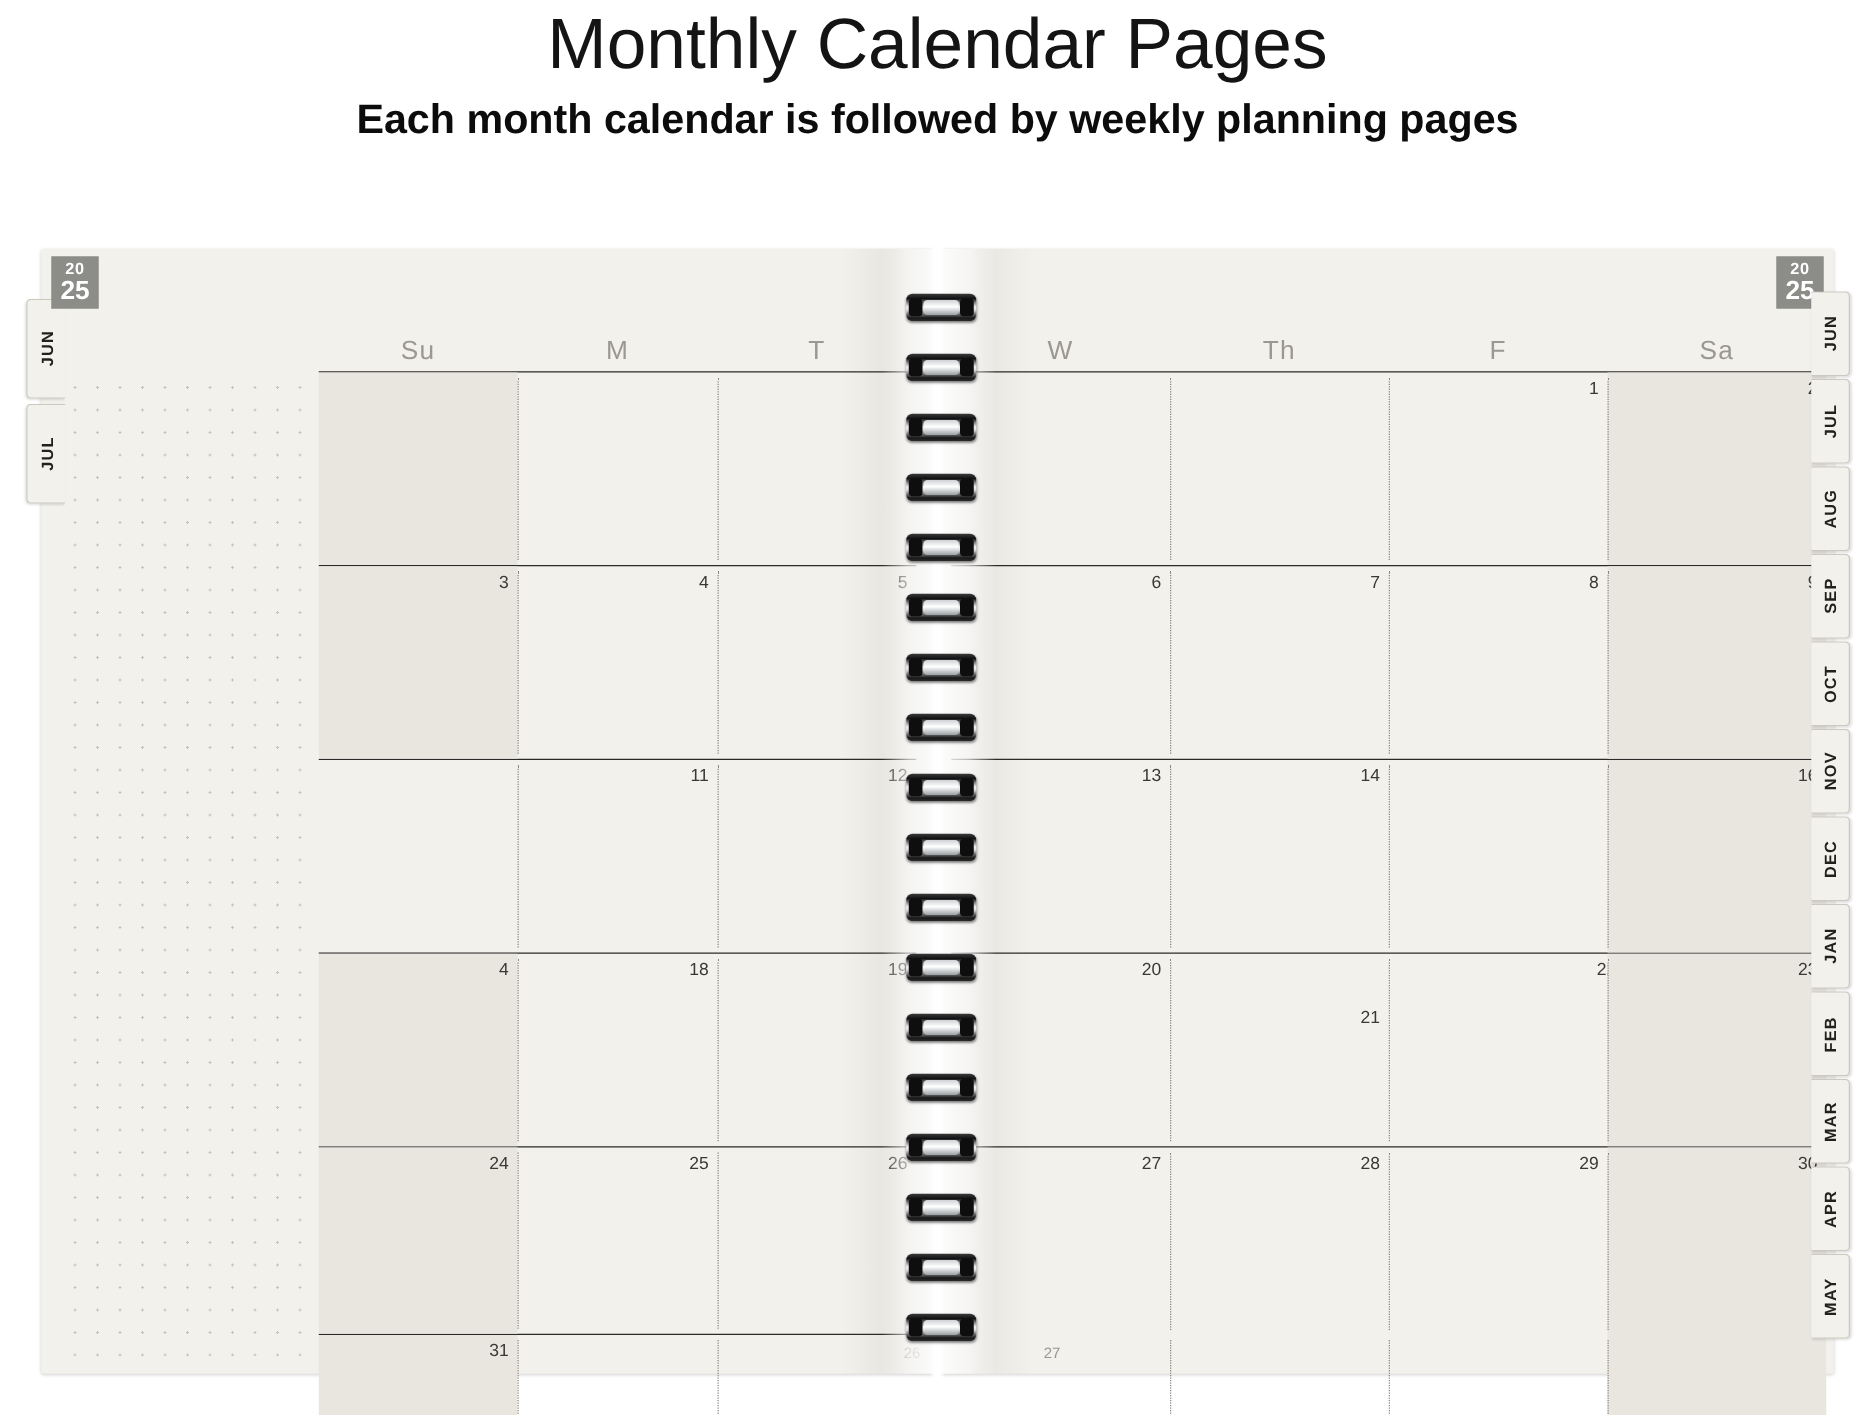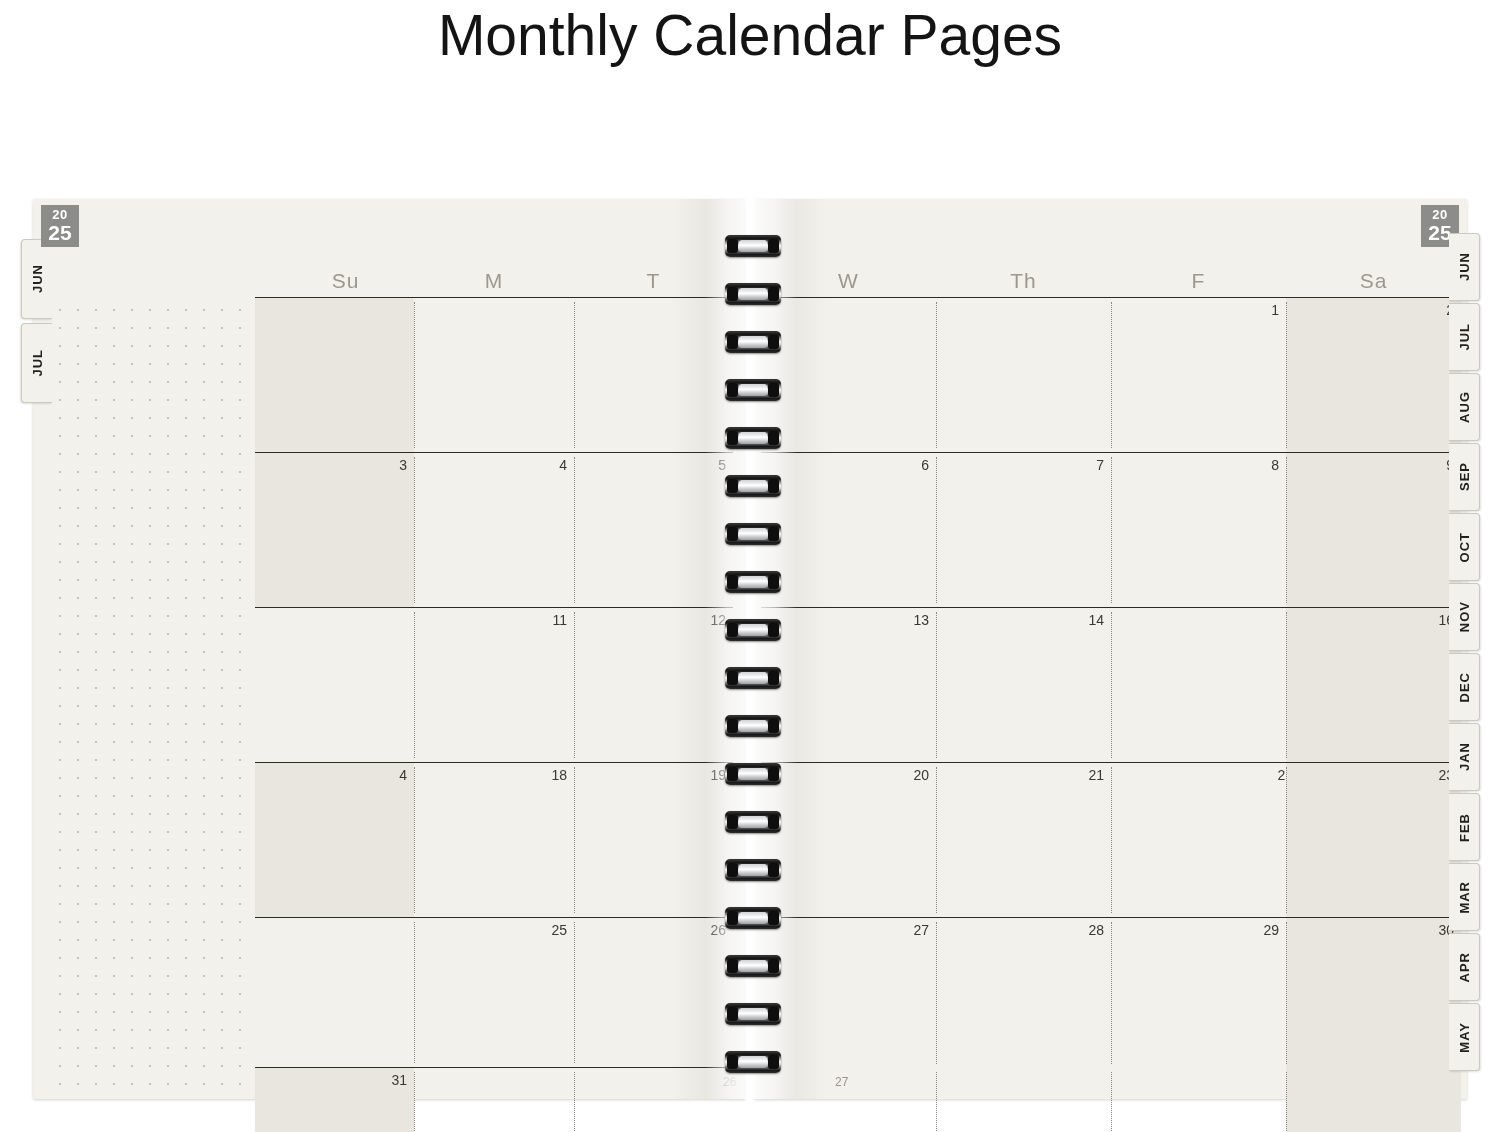--- a/index.html
+++ b/index.html
@@ -290,20 +290,21 @@
   }
   .page-num-left  { left: 690px; }
   .page-num-right { left: 802px; }
 </style>
 </head>
 <body>
 
 <div id="page">
 
   <div class="title">Monthly Calendar Pages</div>
+  <div class="subtitle">Each month calendar is followed by weekly planning pages</div>
 
   <div class="planner">
 
     <div class="page-surface page-left"></div>
     <div class="page-surface page-right"></div>
     <div class="spine-shade-left"></div>
     <div class="spine-shade-right"></div>
 
     <div class="tabs-left">
       <div class="tab-l" style="top:6px;height:78px;">
@@ -321,21 +322,21 @@
     <div class="year-tab year-tab-right">
       <span class="yy-top">20</span>
       <span class="yy-bot">25</span>
     </div>
 
 
     <div class="notes-col"></div>
 
     <div class="cal cal-left">
       <div class="dow-row">
-        <div class="dow" style="left:11px;width:159px;">Su</div>
+        <div class="dow" style="left:0px;width:159px;">Su</div>
         <div class="dow" style="left:159px;width:160px;">M</div>
         <div class="dow" style="left:319px;width:159px;">T</div>
       </div>
       <div class="grid">
 
         <div class="week">
           <div class="cell shaded" style="left:0px;width:159px;">
               <span class="dnum"></span>
             </div>
           <div class="cell" style="left:159px;width:160px;">
@@ -381,20 +382,23 @@
               <span class="dnum">18</span>
             </div>
           <div class="cell" style="left:319px;width:159px;">
               <span class="dnum">19</span>
             </div>
           <div class="vdiv" style="left:159px;"></div>
           <div class="vdiv" style="left:319px;"></div>
         </div>
 
         <div class="week" style="height:150px;">
+          <div class="cell shaded" style="left:0px;width:159px;">
+              <span class="dnum">24</span>
+            </div>
           <div class="cell" style="left:159px;width:160px;">
               <span class="dnum">25</span>
             </div>
           <div class="cell" style="left:319px;width:159px;">
               <span class="dnum">26</span>
             </div>
           <div class="vdiv" style="left:159px;"></div>
           <div class="vdiv" style="left:319px;"></div>
         </div>
 
@@ -472,21 +476,21 @@
             </div>
           <div class="vdiv" style="left:175px;"></div>
           <div class="vdiv" style="left:350px;"></div>
           <div class="vdiv" style="left:525px;"></div>
         </div>
 
         <div class="week">
           <div class="cell" style="left:0px;width:175px;">
               <span class="dnum">20</span>
             </div>
-          <div class="cell" style="left:175px;width:175px;">
+          <div class="cell" style="left:175px;width:175px;margin-top:38px;">
               <span class="dnum">21</span>
             </div>
           <div class="cell" style="left:364px;width:175px;">
               <span class="dnum">22</span>
             </div>
           <div class="cell shaded" style="left:525px;width:175px;">
               <span class="dnum">23</span>
             </div>
           <div class="vdiv" style="left:175px;"></div>
           <div class="vdiv" style="left:350px;"></div>

